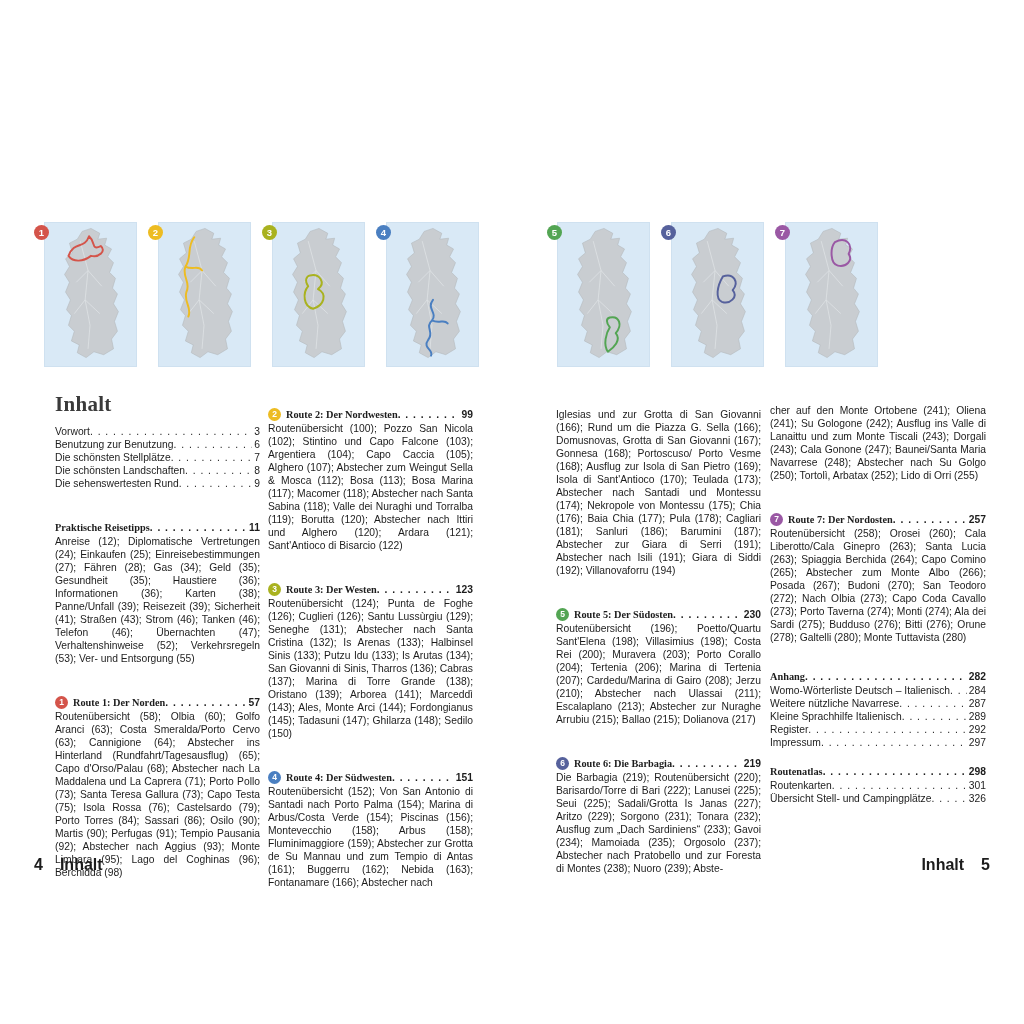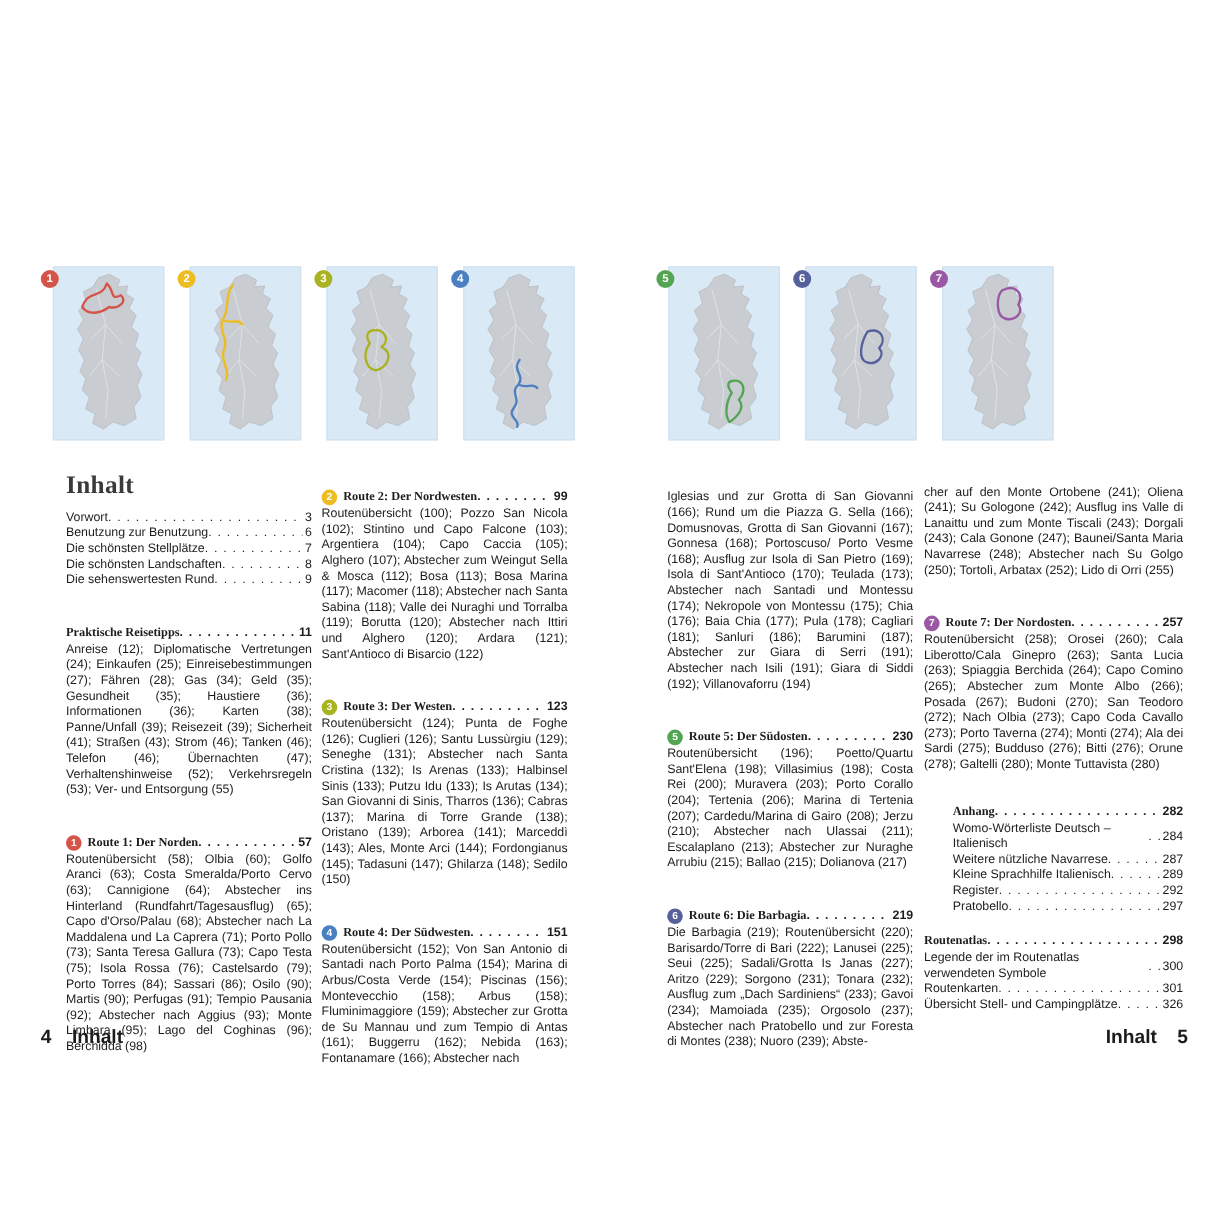--- a/index.html
+++ b/index.html
@@ -233,21 +233,21 @@
       <div class="body-text">cher auf den Monte Ortobene (241); Oliena (241); Su Gologone (242); Ausflug ins Valle di Lanaittu und zum Monte Tiscali (243); Dorgali (243); Cala Gonone (247); Baunei/Santa Maria Navarrese (248); Abstecher nach Su Golgo (250); Tortolì, Arbatax (252); Lido di Orri (255)</div>
       <div class="section">
         <div class="sec-head">
           <span class="badge sm" style="background: rgb(154, 88, 164);">7</span>
           <span class="sec-title">Route 7: Der Nordosten</span>
           <span class="dots"></span>
           <span class="sec-page">257</span>
         </div>
         <div class="body-text">Routenübersicht (258); Orosei (260); Cala Liberotto/Cala Ginepro (263); Santa Lucia (263); Spiaggia Berchida (264); Capo Comino (265); Abstecher zum Monte Albo (266); Posada (267); Budoni (270); San Teodoro (272); Nach Olbia (273); Capo Coda Cavallo (273); Porto Taverna (274); Monti (274); Ala dei Sardi (275); Budduso (276); Bitti (276); Orune (278); Galtelli (280); Monte Tuttavista (280)</div>
       </div>
-      <div class="section" style="margin-top: 26px; margin-left: 24px;">
+      <div class="section" style="margin-top: 26px;">
         <div class="sec-head">
           <span class="sec-title">Anhang</span>
           <span class="dots"></span>
           <span class="sec-page">282</span>
         </div>
         <div class="leader-row">
           <span class="ld-label">Womo-Wörterliste Deutsch – Italienisch</span>
           <span class="dots"></span>
           <span class="ld-page">284</span>
         </div>
@@ -260,35 +260,30 @@
           <span class="ld-label">Kleine Sprachhilfe Italienisch</span>
           <span class="dots"></span>
           <span class="ld-page">289</span>
         </div>
         <div class="leader-row">
           <span class="ld-label">Register</span>
           <span class="dots"></span>
           <span class="ld-page">292</span>
         </div>
         <div class="leader-row">
-          <span class="ld-label">Pratobello</span>
+          <span class="ld-label">Impressum</span>
           <span class="dots"></span>
           <span class="ld-page">297</span>
         </div>
       </div>
       <div class="section" style="margin-top: 16px;">
         <div class="sec-head">
           <span class="sec-title">Routenatlas</span>
           <span class="dots"></span>
           <span class="sec-page">298</span>
-        </div>
-        <div class="leader-row">
-          <span class="ld-label">Legende der im Routenatlas verwendeten Symbole</span>
-          <span class="dots"></span>
-          <span class="ld-page">300</span>
         </div>
         <div class="leader-row">
           <span class="ld-label">Routenkarten</span>
           <span class="dots"></span>
           <span class="ld-page">301</span>
         </div>
         <div class="leader-row">
           <span class="ld-label">Übersicht Stell- und Campingplätze</span>
           <span class="dots"></span>
           <span class="ld-page">326</span>

